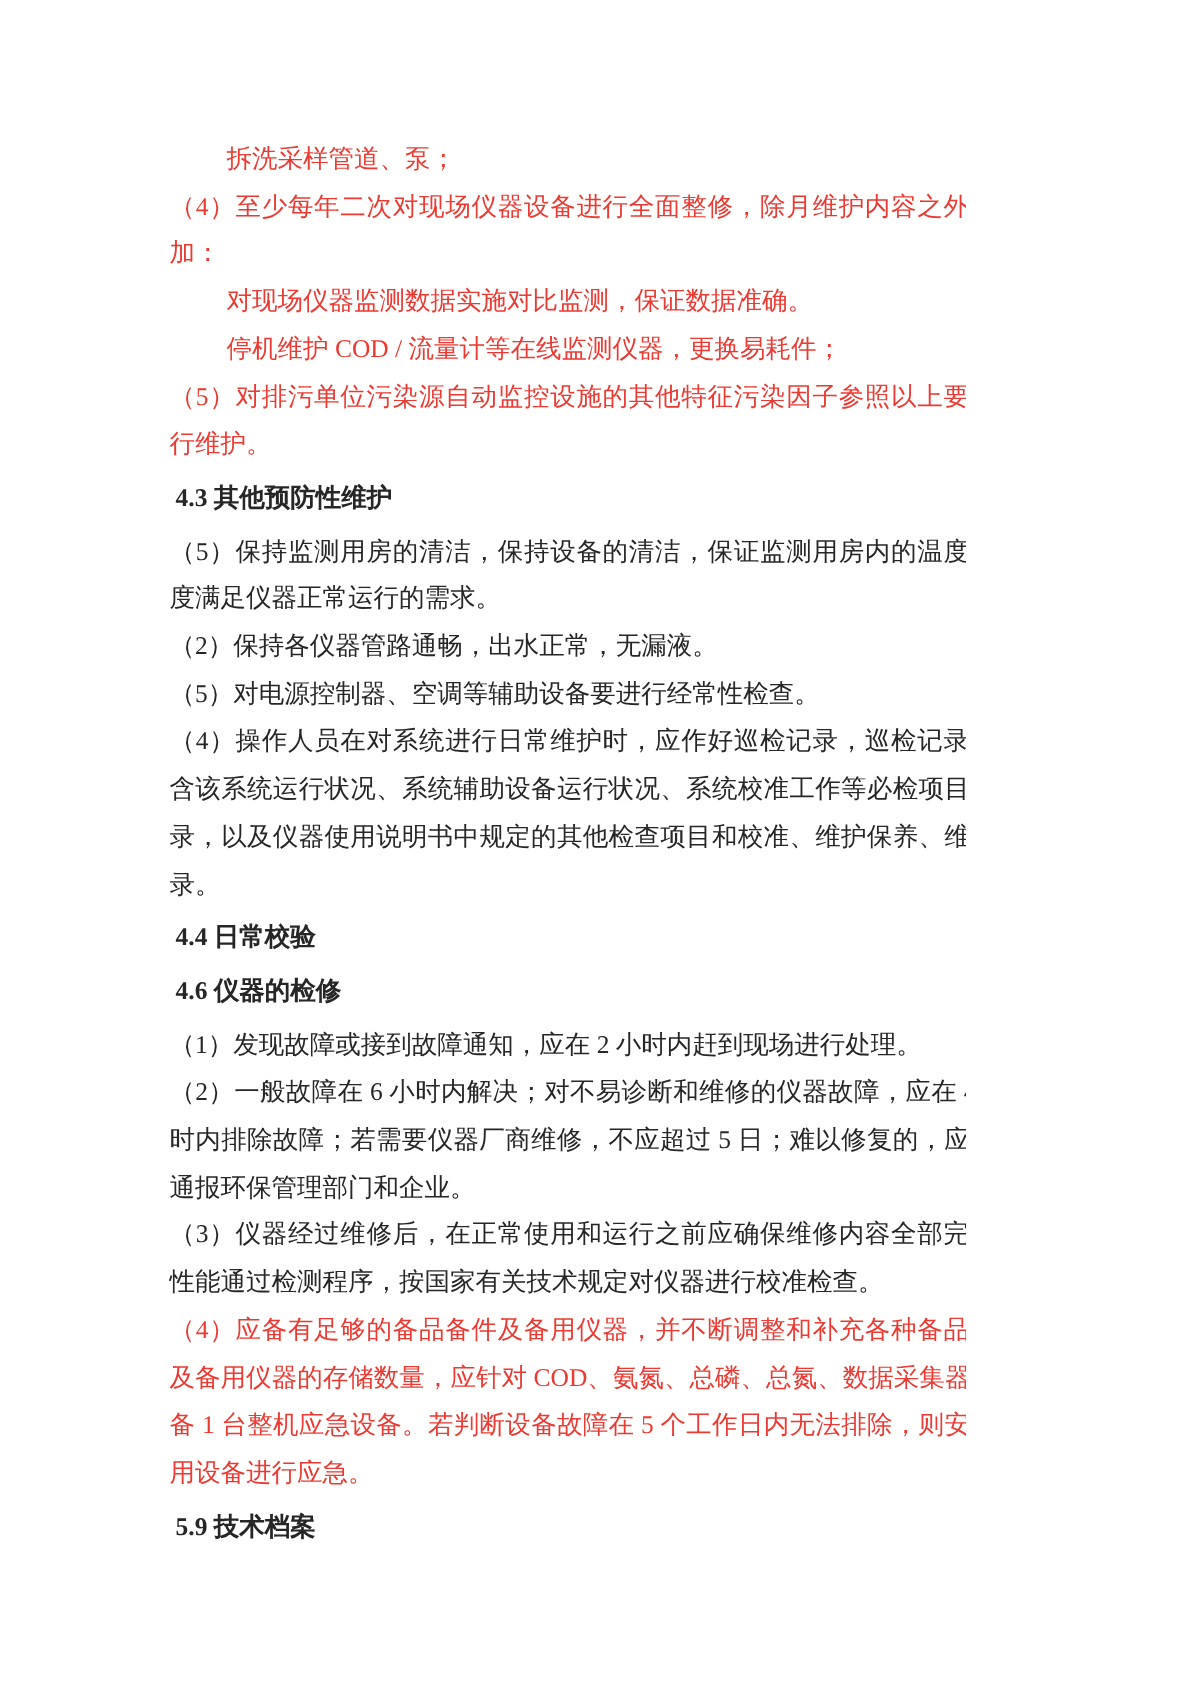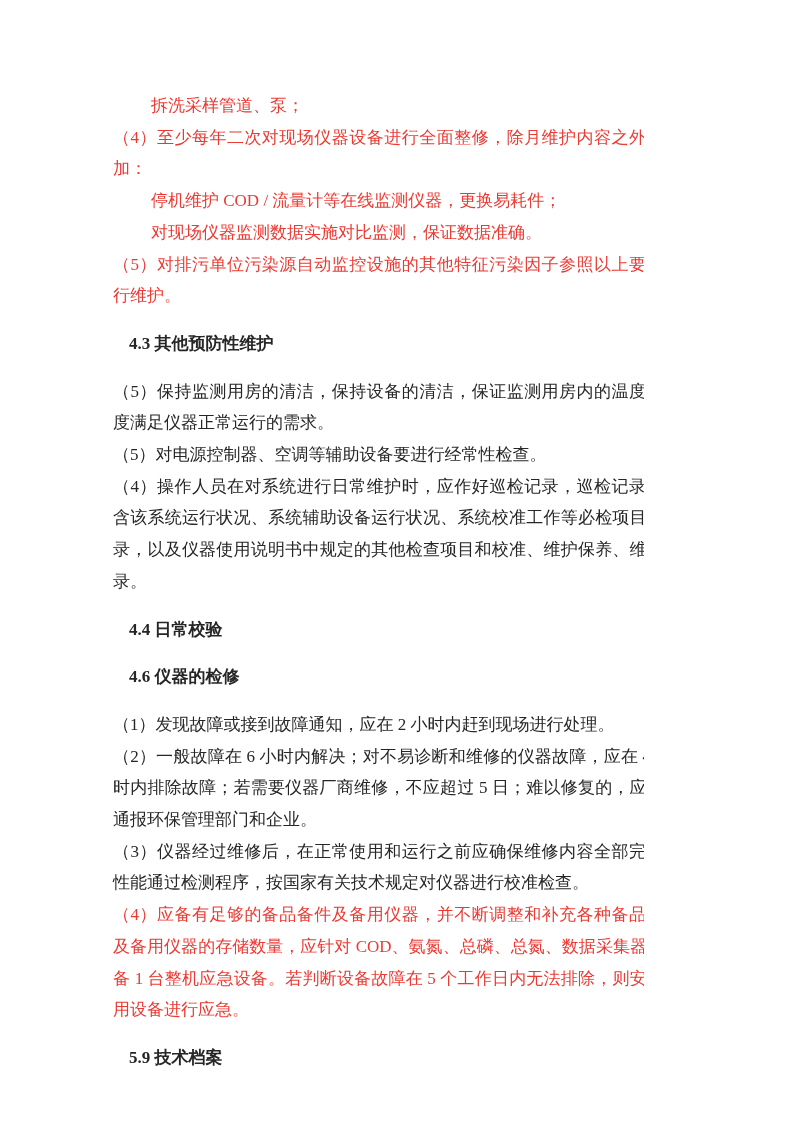--- a/index.html
+++ b/index.html
@@ -33,43 +33,44 @@
   .sub-item {
     padding-left: 38px;
   }
   .first-line-indent {
     text-indent: 36px;
   }
   .red {
     color: var(--red-color, #ea3a33);
   }
   .heading {
-    margin: 16px;
+    margin: 4px;
     padding: 0;
     font-size: 17px;
     line-height: 31.7px;
     font-weight: 700;
     color: var(--body-color, #262626);
     text-align: left;
   }
 </style>
 </head>
 <body>
 
 <div class="page">
   <div class="content">
 
     <p class="para sub-item red">拆洗采样管道、泵；</p>
     <p class="para red">（4）至少每年二次对现场仪器设备进行全面整修，除月维护内容之外，增加：</p>
+    <p class="para sub-item red">对现场仪器监测数据实施对比监测，保证数据准确。</p>
     <p class="para sub-item red">停机维护 COD / 流量计等在线监测仪器，更换易耗件；</p>
-    <p class="para sub-item red">对现场仪器监测数据实施对比监测，保证数据准确。</p>
     <p class="para red">（5）对排污单位污染源自动监控设施的其他特征污染因子参照以上要求进行维护。</p>
 
     <h2 class="heading">4.3 其他预防性维护</h2>
     <p class="para">（5）保持监测用房的清洁，保持设备的清洁，保证监测用房内的温度、湿度满足仪器正常运行的需求。</p>
+    <p class="para">（2）保持各仪器管路通畅，出水正常，无漏液。</p>
     <p class="para">（5）对电源控制器、空调等辅助设备要进行经常性检查。</p>
     <p class="para">（4）操作人员在对系统进行日常维护时，应作好巡检记录，巡检记录应包含该系统运行状况、系统辅助设备运行状况、系统校准工作等必检项目和记录，以及仪器使用说明书中规定的其他检查项目和校准、维护保养、维修记录。</p>
 
     <h2 class="heading">4.4 日常校验</h2>
 
     <h2 class="heading">4.6 仪器的检修</h2>
     <p class="para">（1）发现故障或接到故障通知，应在 2 小时内赶到现场进行处理。</p>
     <p class="para">（2）一般故障在 6 小时内解决；对不易诊断和维修的仪器故障，应在 48 小时内排除故障；若需要仪器厂商维修，不应超过 5 日；难以修复的，应及时通报环保管理部门和企业。</p>
     <p class="para">（3）仪器经过维修后，在正常使用和运行之前应确保维修内容全部完成，性能通过检测程序，按国家有关技术规定对仪器进行校准检查。</p>
     <p class="para red">（4）应备有足够的备品备件及备用仪器，并不断调整和补充各种备品备件及备用仪器的存储数量，应针对 COD、氨氮、总磷、总氮、数据采集器各配备 1 台整机应急设备。若判断设备故障在 5 个工作日内无法排除，则安装备用设备进行应急。</p>

